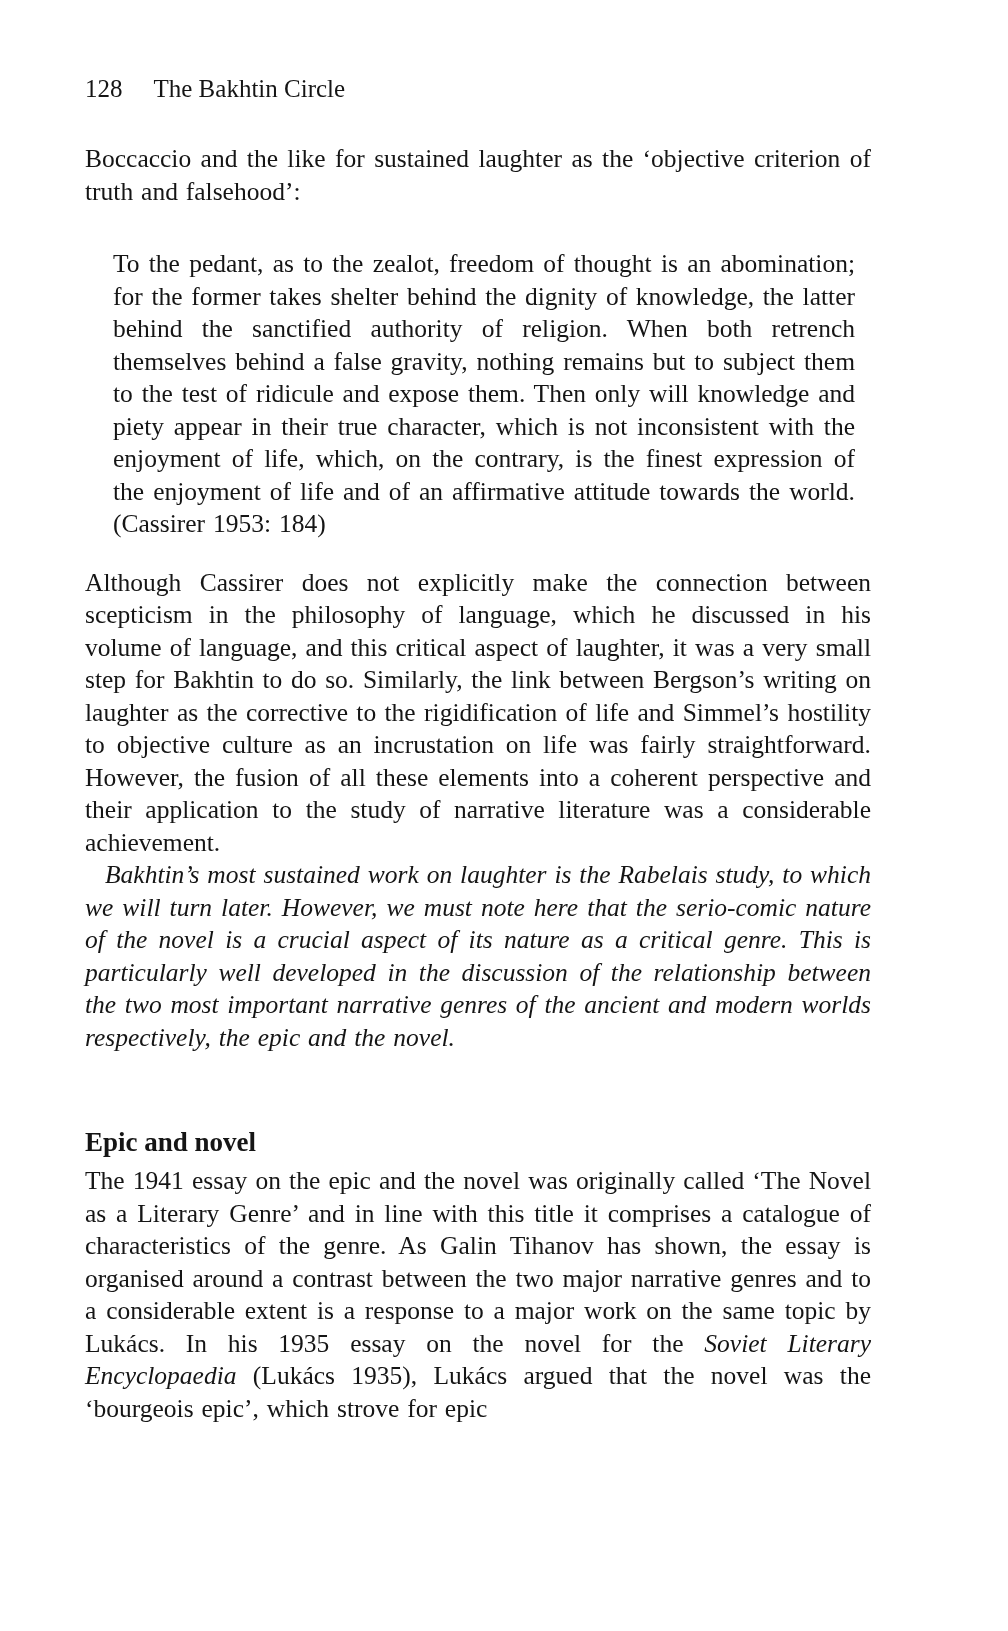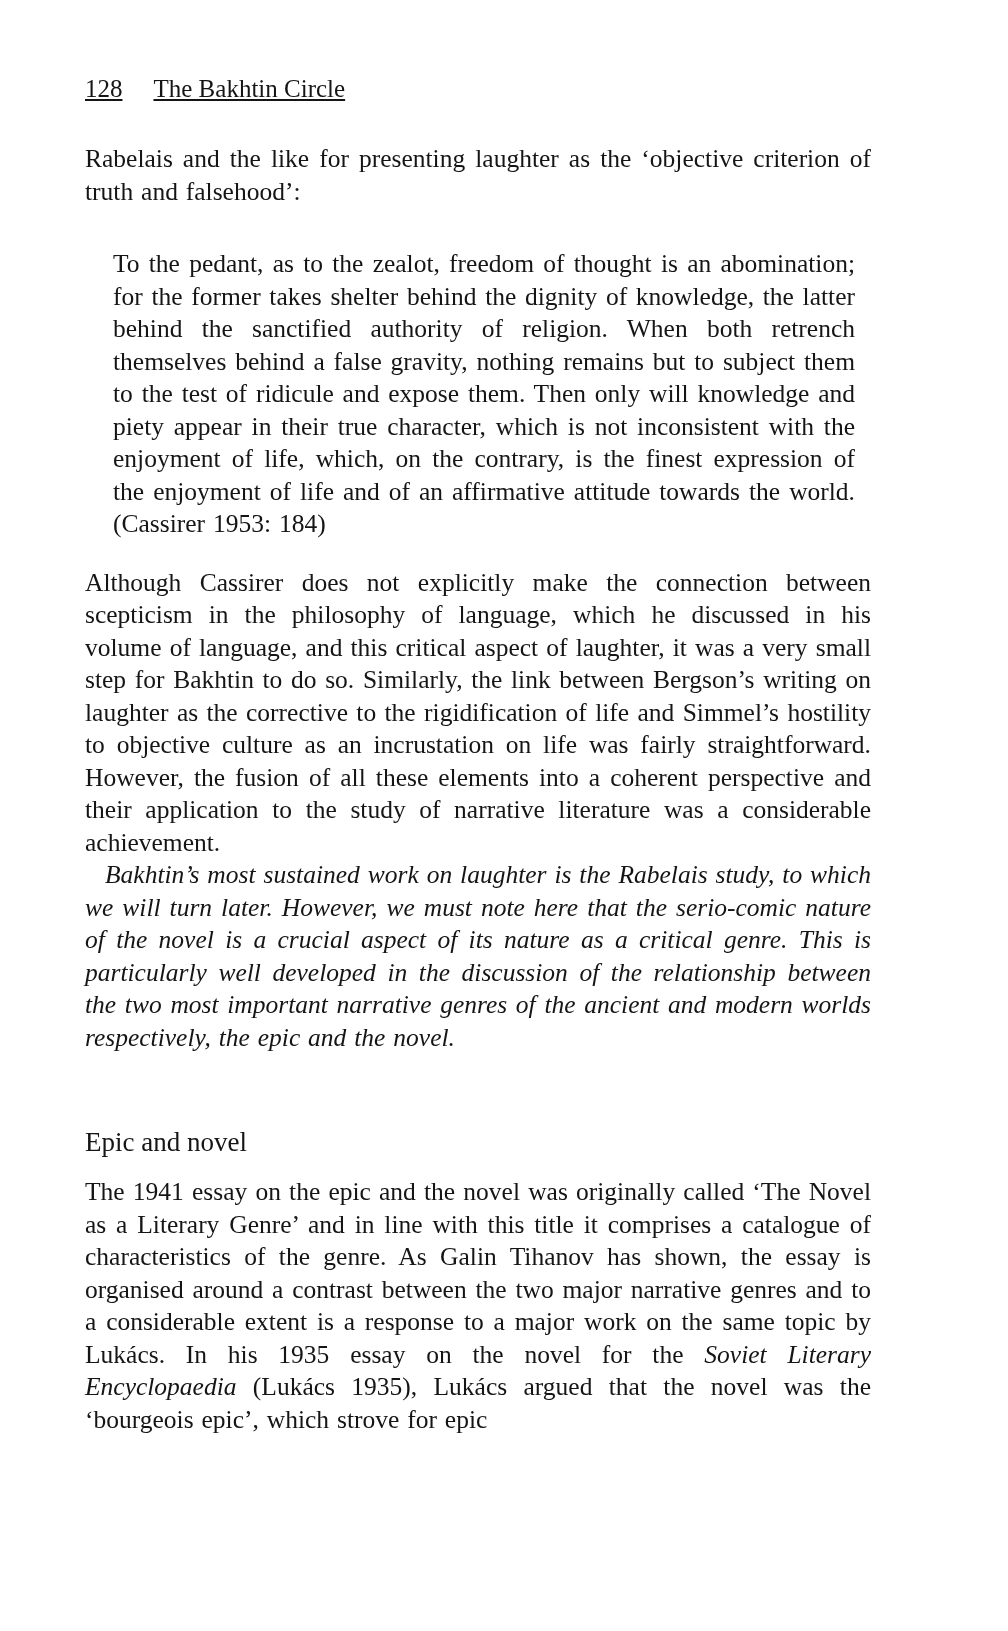--- a/index.html
+++ b/index.html
@@ -22,21 +22,20 @@
     top: 72px;
     width: 786px;
   }
   .running-head {
     display: flex;
     align-items: baseline;
     font-size: 25px;
     line-height: 33px;
     margin: 0 0 38px 0;
     white-space: nowrap;
-    text-decoration: underline;
   }
   .running-head .pagenum {
     margin-right: 31px;
   }
   .body-text {
     font-size: 25.5px;
     line-height: 32.5px;
     text-align: justify;
     margin: 0;
     hyphens: none;
@@ -54,39 +53,39 @@
     hyphens: none;
     word-spacing: 0.06em;
   }
   .indent-first {
     text-indent: 20px;
     font-style: italic;
   }
   .section-heading {
     font-size: 27px;
     line-height: 33px;
-    font-weight: normal;
-    margin: 72px 0 17px 0;
+    font-weight: bold;
+    margin: 72px 0 6px 0;
   }
   .italic-title {
     font-style: italic;
   }
 </style>
 </head>
 <body>
 
 <div class="page">
   <div class="content">
 
     <header class="running-head">
       <span class="pagenum">128</span>
       <span class="running-title">The Bakhtin Circle</span>
     </header>
 
-    <p class="body-text para-intro">Rabelais and the like for presenting laughter as the ‘objective criterion of truth and falsehood’:</p>
+    <p class="body-text para-intro">Boccaccio and the like for sustained laughter as the ‘objective criterion of truth and falsehood’:</p>
 
     <blockquote class="quote">To the pedant, as to the zealot, freedom of thought is an abomination; for the former takes shelter behind the dignity of knowledge, the latter behind the sanctified authority of religion. When both retrench themselves behind a false gravity, nothing remains but to subject them to the test of ridicule and expose them. Then only will knowledge and piety appear in their true character, which is not inconsistent with the enjoyment of life, which, on the contrary, is the finest expression of the enjoyment of life and of an affirmative attitude towards the world. (Cassirer 1953: 184)</blockquote>
 
     <p class="body-text">Although Cassirer does not explicitly make the connection between scepticism in the philosophy of language, which he discussed in his volume of language, and this critical aspect of laughter, it was a very small step for Bakhtin to do so. Similarly, the link between Bergson’s writing on laughter as the corrective to the rigidification of life and Simmel’s hostility to objective culture as an incrustation on life was fairly straightforward. However, the fusion of all these elements into a coherent perspective and their application to the study of narrative literature was a considerable achievement.</p>
 
     <p class="body-text indent-first">Bakhtin’s most sustained work on laughter is the Rabelais study, to which we will turn later. However, we must note here that the serio-comic nature of the novel is a crucial aspect of its nature as a critical genre. This is particularly well developed in the discussion of the relationship between the two most important narrative genres of the ancient and modern worlds respectively, the epic and the novel.</p>
 
     <h2 class="section-heading">Epic and novel</h2>
 
     <p class="body-text"><span>The 1941 essay on the epic and the novel was originally called ‘The Novel as a Literary Genre’ and in line with this title it comprises a catalogue of characteristics of the genre. As Galin Tihanov has shown, the essay is organised around a contrast between the two major narrative genres and to a considerable extent is a response to a major work on the same topic by Lukács. In his 1935 essay on the novel for the </span><em class="italic-title">Soviet Literary Encyclopaedia</em><span> (Lukács 1935), Lukács argued that the novel was the ‘bourgeois epic’, which strove for epic</span></p>

